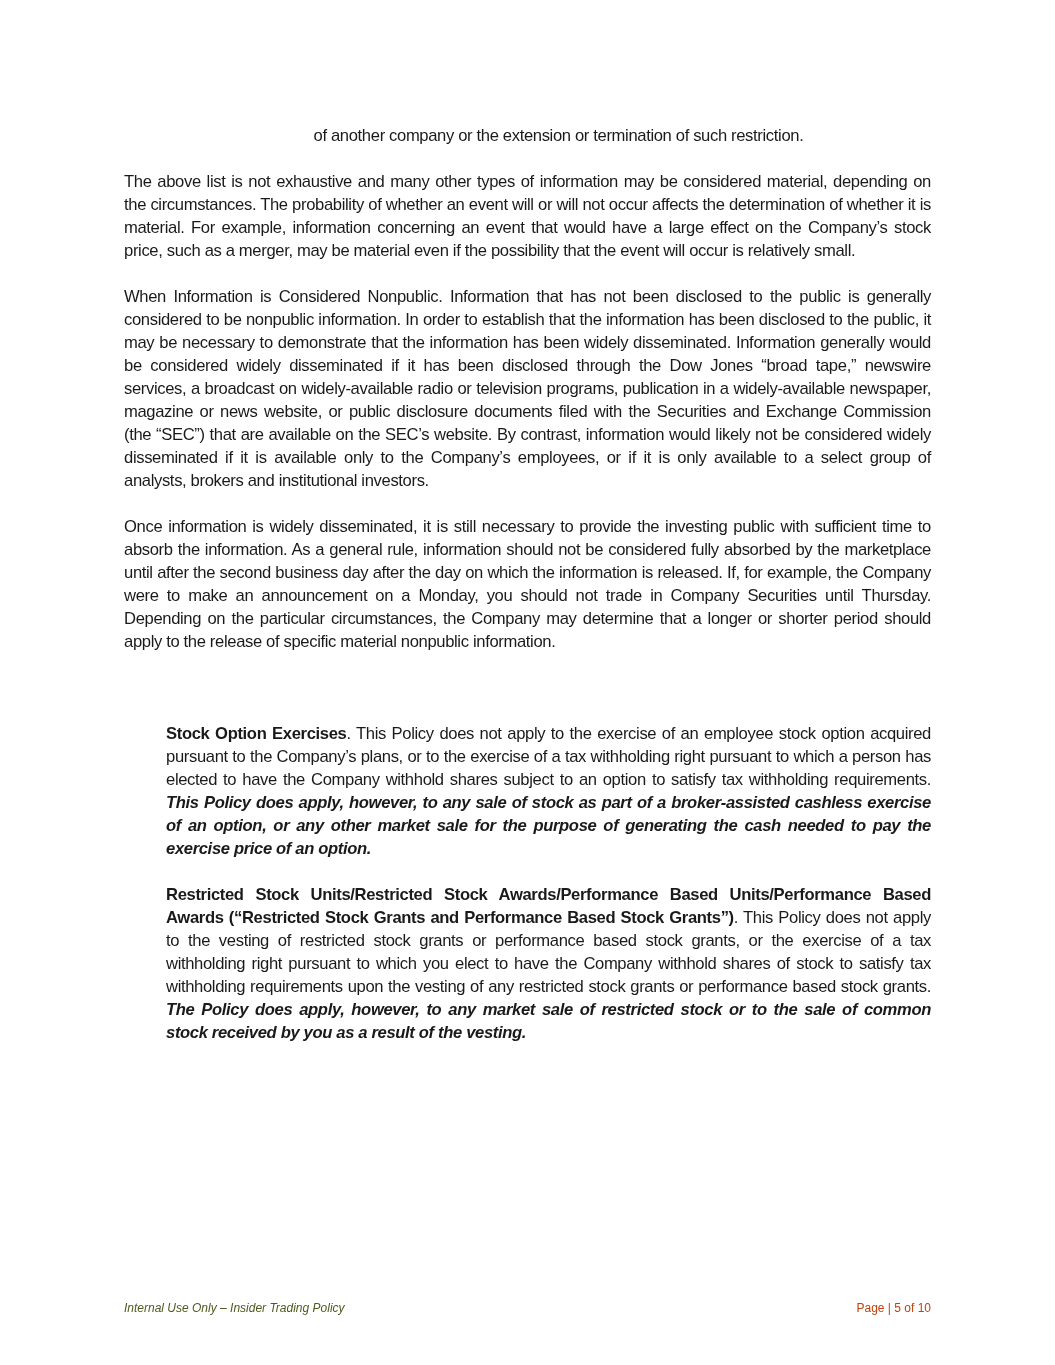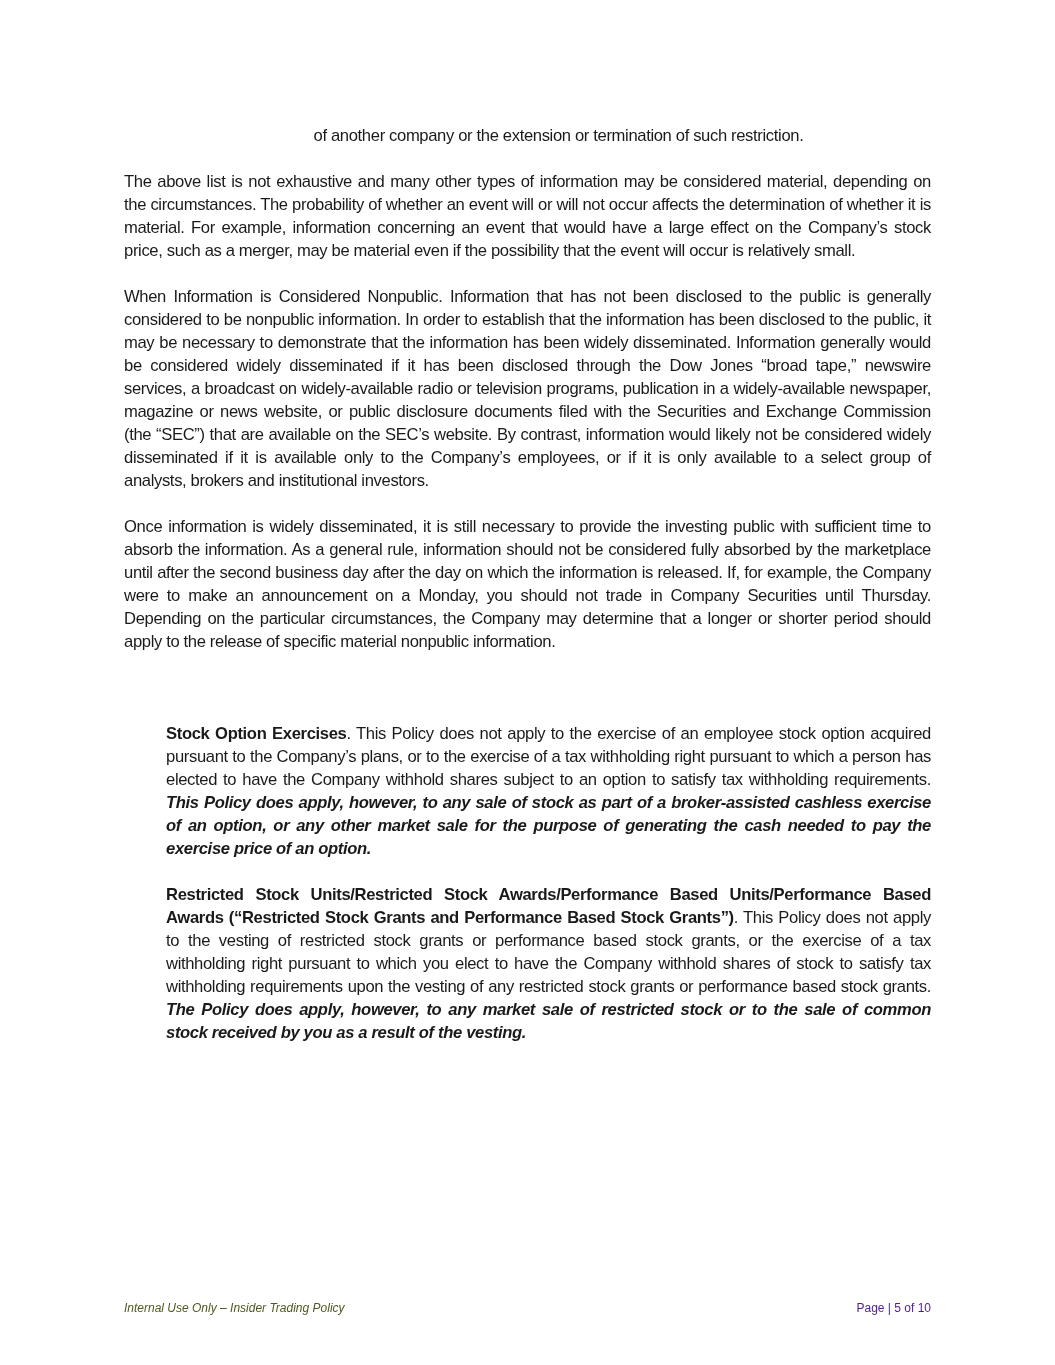--- a/index.html
+++ b/index.html
@@ -9,21 +9,21 @@
   .p { font-size:16.6px; line-height:23px; text-align:justify; margin:0;
        letter-spacing:-0.35px; word-spacing:0px; transform-origin:left top; }
   .indent { margin-left:42px; }
   .gap { height:23px; }
   .b { font-weight:bold; }
   .bi { font-weight:bold; font-style:italic; }
   .cont { margin-left:62px; text-align:center; }
   .footer { position:absolute; top:1261px; left:124px; width:807px; font-size:12px;
             display:flex; justify-content:space-between;margin-top:40px; }
   .footer-left { font-style:italic; color:#4f5a1f; }
-  .footer-right { color:#4c1d95; }
+  .footer-right { color:#c2410c; }
 </style>
 </head>
 <body>
 
 <div class="page">
   <p class="p cont">of another company or the extension or termination of such restriction.</p>
   <div class="gap"></div>
   <p class="p">The above list is not exhaustive and many other types of information may be considered material, depending on the circumstances. The probability of whether an event will or will not occur affects the determination of whether it is material. For example, information concerning an event that would have a large effect on the Company’s stock price, such as a merger, may be material even if the possibility that the event will occur is relatively small.</p>
   <div class="gap"></div>
   <p class="p">When Information is Considered Nonpublic. Information that has not been disclosed to the public is generally considered to be nonpublic information. In order to establish that the information has been disclosed to the public, it may be necessary to demonstrate that the information has been widely disseminated. Information generally would be considered widely disseminated if it has been disclosed through the Dow Jones “broad tape,” newswire services, a broadcast on widely-available radio or television programs, publication in a widely-available newspaper, magazine or news website, or public disclosure documents filed with the Securities and Exchange Commission (the “SEC”) that are available on the SEC’s website. By contrast, information would likely not be considered widely disseminated if it is available only to the Company’s employees, or if it is only available to a select group of analysts, brokers and institutional investors.</p>

